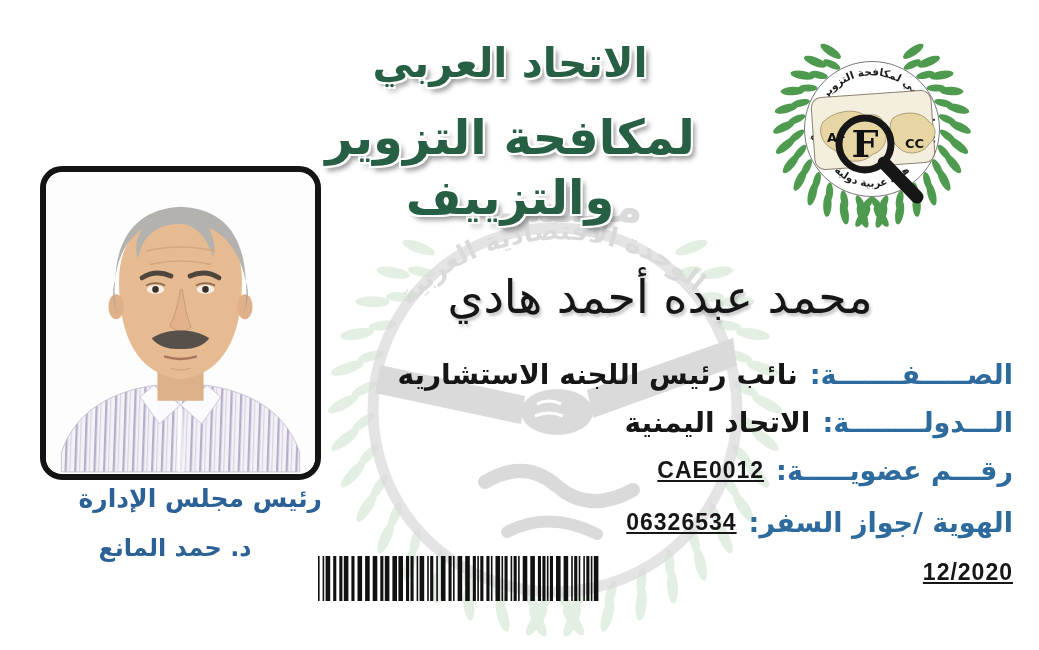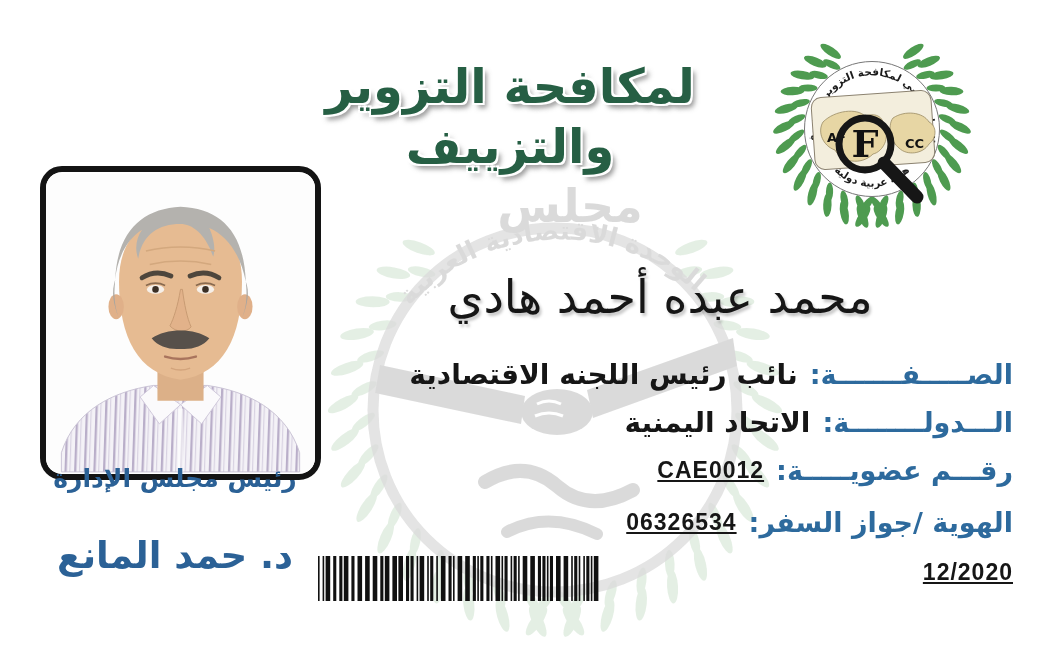--- a/index.html
+++ b/index.html
@@ -32,26 +32,26 @@
   .logo-glass{fill:none; stroke:#161616; stroke-width:7;}
   .logo-handle{stroke:#161616; stroke-width:13; stroke-linecap:round;}
   .logo-f{font-family:"DejaVu Serif",serif; font-weight:bold; font-size:38px; fill:#111;}
   
   .photo{
     position:absolute; left:40px; top:166px; width:281px; height:314px; z-index:2;
     border:6px solid #141414; border-radius:22px; background:#fff; overflow:hidden; box-sizing:border-box;
   }
   .photo svg{display:block; width:100%; height:100%;}
   .caption-title{
-    position:absolute; left:28px; top:464px; width:294px; text-align:center; z-index:2;
+    position:absolute; left:28px; top:484px; width:294px; text-align:right; z-index:2;
     color:var(--caption_blue); font-weight:bold; font-size:25px; direction:rtl;
   }
   .caption-name{
     position:absolute; left:28px; top:534px; width:294px; text-align:center; z-index:2;
-    color:var(--caption_blue); font-weight:bold; font-size:37px; direction:rtl;
+    color:var(--caption_blue); font-weight:bold; font-size:24px; direction:rtl;
   }
   
   .member-name{
     position:absolute; left:330px; top:270px; width:660px; text-align:center; z-index:2;
     color:var(--text_black); font-weight:normal; font-size:46px; direction:rtl; white-space:nowrap;
     text-shadow:2px 3px 3px rgba(0,0,0,.22);
   }
   
   .row{
     position:absolute; right:26px; height:46px; display:flex; align-items:center; gap:12px;
@@ -146,20 +146,21 @@
     <text class="wm-word" x="285" y="62" text-anchor="middle">مجلس</text>
     <defs>
       <path id="wm-arc-path" d="M 92,195 A 202,202 0 0 1 448,178" fill="none"></path>
     </defs>
     <text class="wm-arc">
       <textPath href="#wm-arc-path" startOffset="50%" text-anchor="middle">الوحدة الاقتصادية العربية</textPath>
     </text>
   </svg>
 
   <div class="header">
+    <div class="l1">الاتحاد العربي</div>
     <div class="l2">لمكافحة التزوير والتزييف</div>
   </div>
 
   <svg class="logo" viewBox="0 0 215 220">
     <g id="logo-wreath">
         <ellipse cx="148.3134975251584" cy="37.30061182841443" rx="4.2" ry="12" transform="rotate(56 148.3134975251584 37.30061182841443)" fill="#4e9b50"></ellipse>
         <ellipse cx="163.746114720783" cy="47.74021659196535" rx="4.2" ry="12" transform="rotate(68.15384615384616 163.746114720783 47.74021659196535)" fill="#4e9b50"></ellipse>
         <ellipse cx="176.63489518213026" cy="61.19496888790294" rx="4.2" ry="12" transform="rotate(80.3076923076923 176.63489518213026 61.19496888790294)" fill="#4e9b50"></ellipse>
         <ellipse cx="186.40205568370635" cy="77.06171388687156" rx="4.2" ry="12" transform="rotate(92.46153846153847 186.40205568370635 77.06171388687156)" fill="#4e9b50"></ellipse>
         <ellipse cx="192.60975018449608" cy="94.62917101961303" rx="4.2" ry="12" transform="rotate(104.61538461538461 192.60975018449608 94.62917101961303)" fill="#4e9b50"></ellipse>
@@ -286,21 +287,21 @@
     </svg>
   </div>
 
   <div class="caption-title">رئيس مجلس الإدارة</div>
   <div class="caption-name">د. حمد المانع</div>
 
   <div class="member-name">محمد عبده أحمد هادي</div>
 
   <div class="row" id="row-0">
     <span class="lbl">الصـــــفـــــــة:</span>
-    <span class="val">نائب رئيس اللجنه الاقتصادية</span>
+    <span class="val">نائب رئيس اللجنه الاستشاريه</span>
   </div>
   <div class="row" id="row-1">
     <span class="lbl">الـــدولــــــــة:</span>
     <span class="val">الاتحاد اليمنية</span>
   </div>
   <div class="row" id="row-2">
     <span class="lbl">رقـــم عضويـــــة:</span>
     <span class="val latin">CAE0012</span>
   </div>
   <div class="row" id="row-3">

